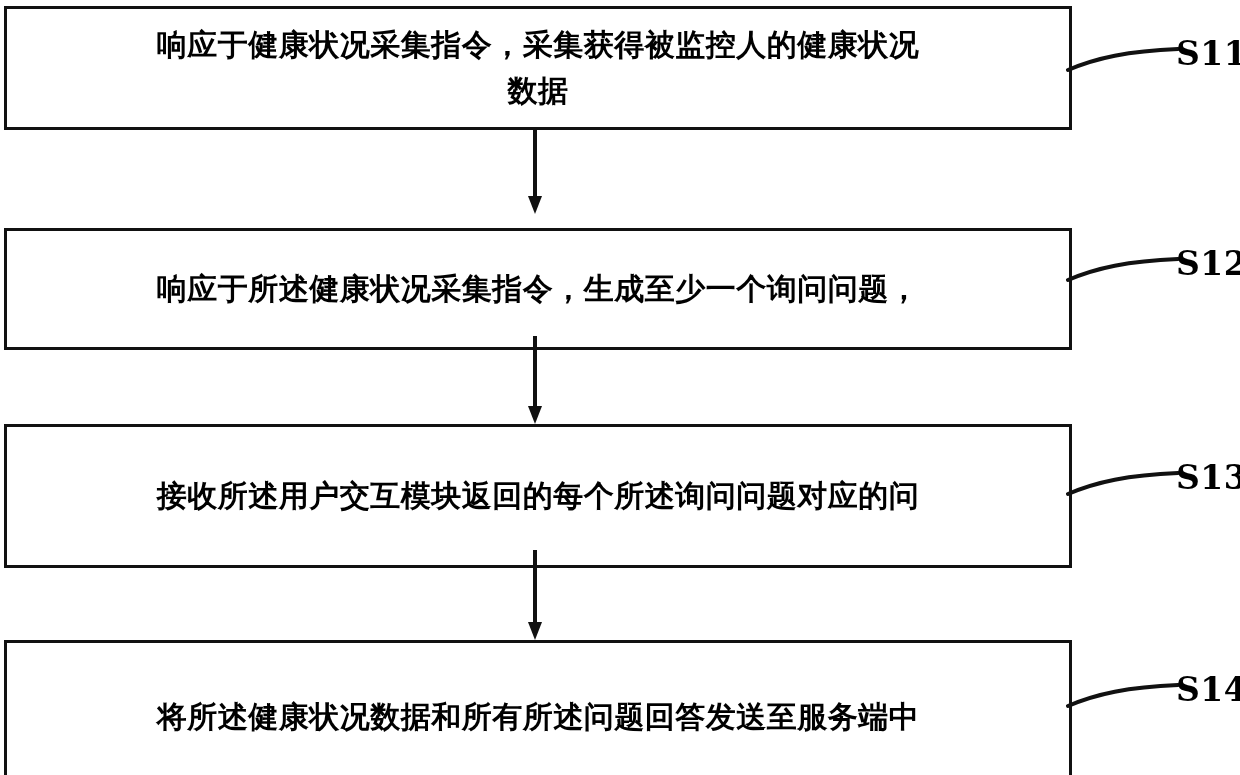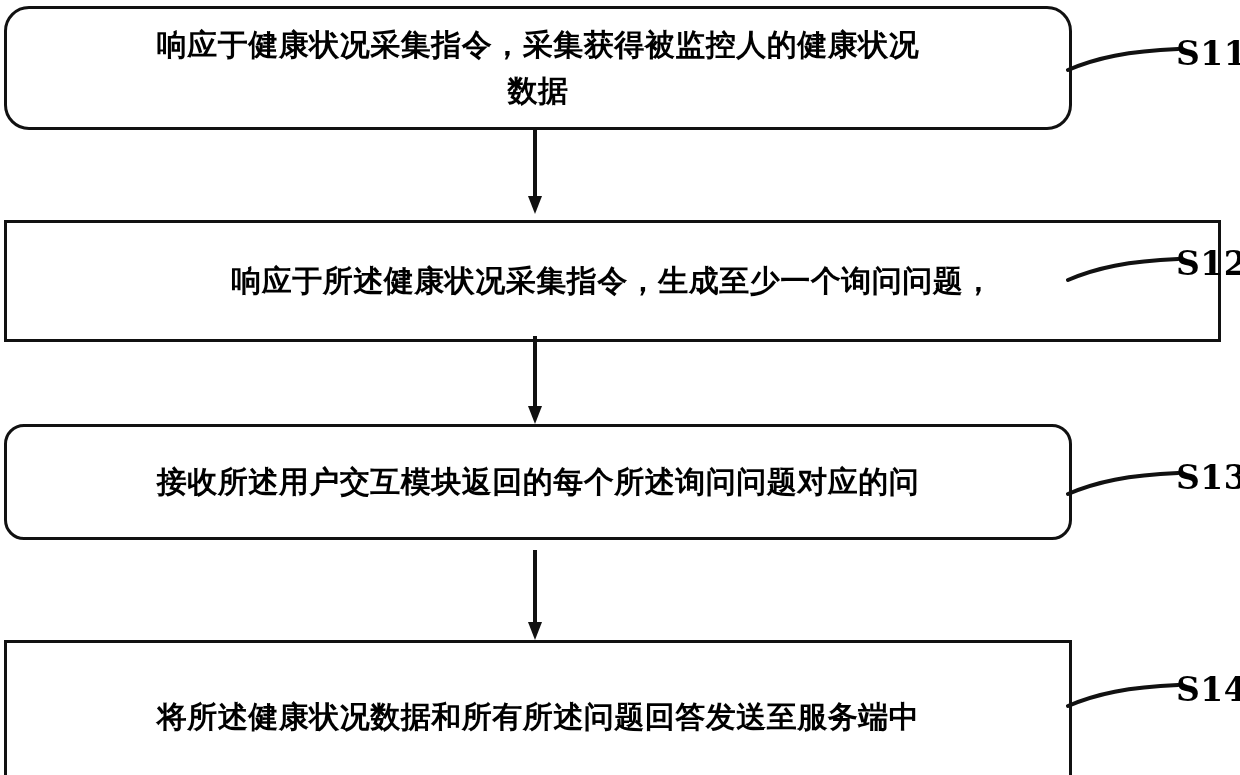--- a/index.html
+++ b/index.html
@@ -34,23 +34,23 @@
     display: block;
     font-family: "DejaVu Serif", "Liberation Serif", serif;
     font-weight: 700;
     font-size: 30px;
     line-height: 1.52;
     color: #000000;
     letter-spacing: 0.5px;
     white-space: nowrap;
   }
 
-  #box-s11 { left: 4px;  top: 6px;   width: 1068px; height: 124px; border-radius: 25px; }
-  #box-s12 { left: 4px;  top: 220px; width: 1217px; height: 122px; }
-  #box-s13 { left: 4px;  top: 424px; width: 1068px; height: 116px; border-radius: 20px; }
+  #box-s11 { left: 4px;  top: 6px;   width: 1068px; height: 124px; }
+  #box-s12 { left: 4px;  top: 228px; width: 1068px; height: 122px; }
+  #box-s13 { left: 4px;  top: 424px; width: 1068px; height: 144px; }
   #box-s14 { left: 4px;  top: 640px; width: 1068px; height: 154px; }
 
   
   .connector {
     position: absolute;
     left: 528px;
     width: 14px;
   }
   .connector .stem {
     position: absolute;

